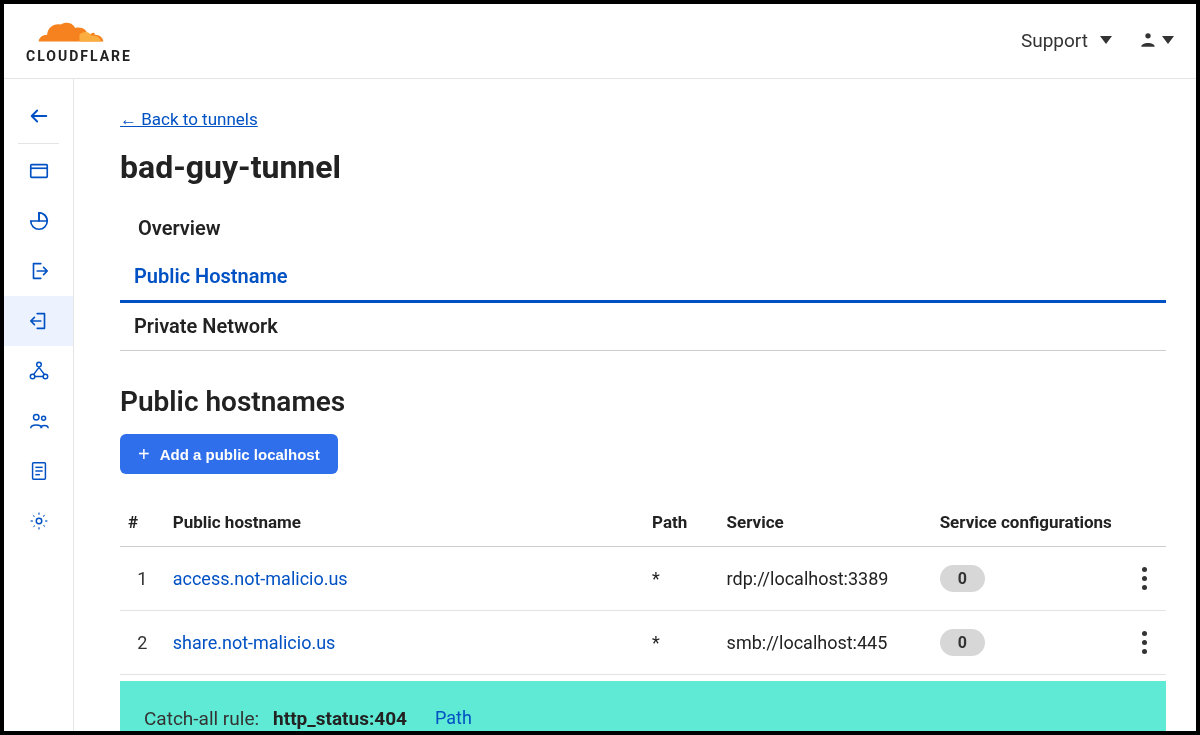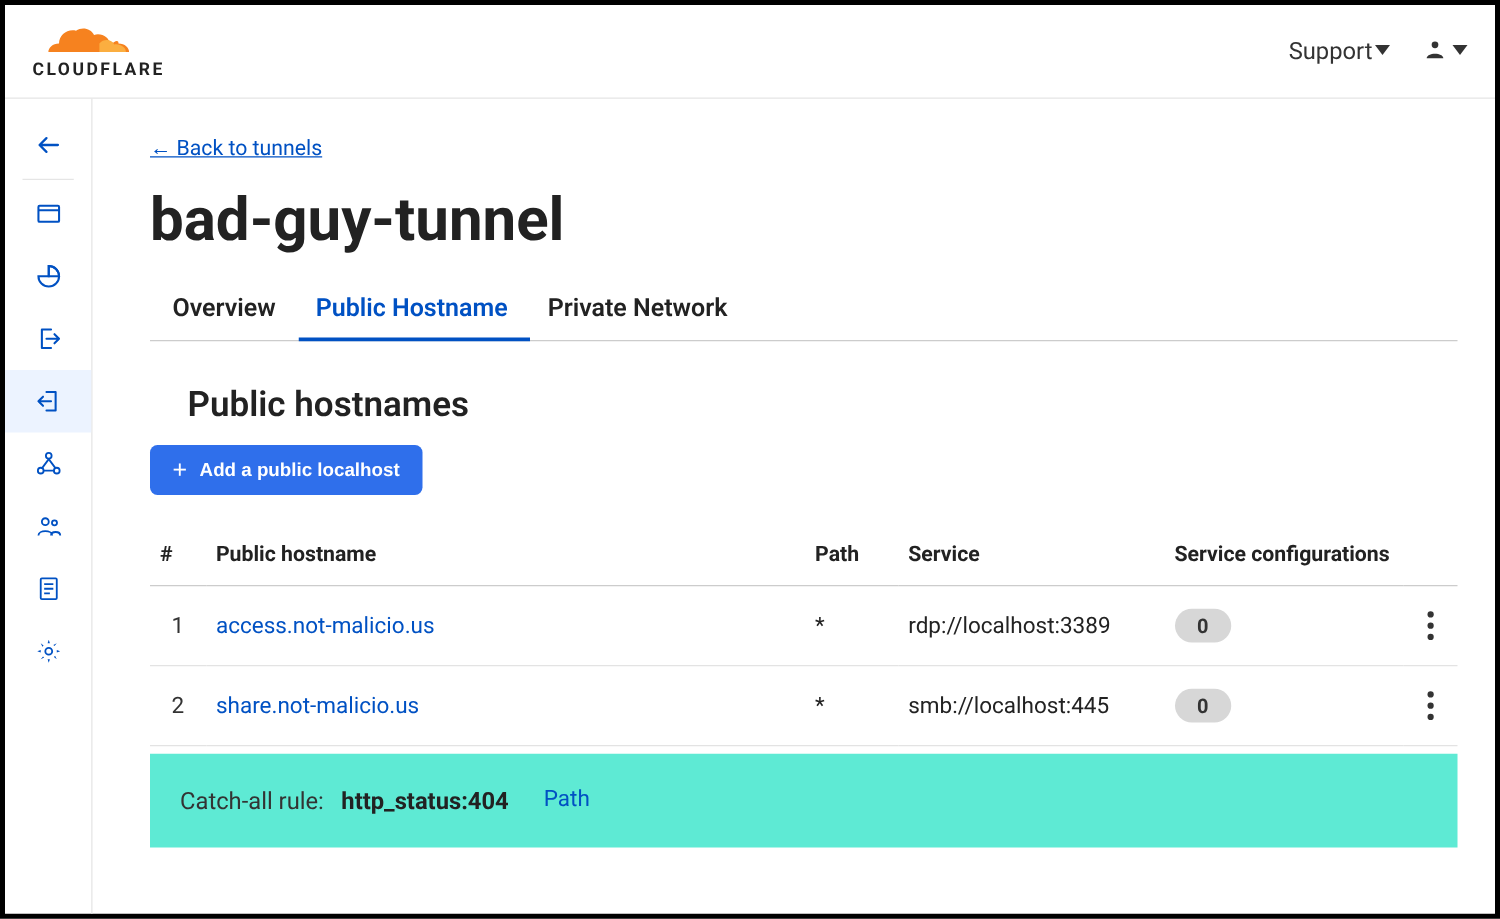--- a/index.html
+++ b/index.html
@@ -3,36 +3,36 @@
 <meta charset="utf-8">
 <style>
 * { margin: 0; padding: 0; box-sizing: border-box; }
 body { font-family: -apple-system, BlinkMacSystemFont, "Segoe UI", Roboto, sans-serif; background: #fff; color: #222; }
 .frame { border: 4px solid #000000; width: 1200px; height: 735px; overflow: hidden; position: relative; }
 .header { display: flex; align-items: center; justify-content: space-between; padding: 12px 22px 14px 22px; border-bottom: 1px solid #e5e5e5; }
 .logo-wrap { display: flex; flex-direction: column; align-items: flex-start; }
 .logo-cloud { width: 90px; height: 34px; }
 .logo-text { font-size: 14px; font-weight: 700; letter-spacing: 2px; color: #222; margin-top: -2px; }
 .header-right { display: flex; align-items: center; gap: 26px; }
-.support { display: flex; align-items: center; gap: 2px; font-size: 19px; cursor: pointer; color: #333;}
+.support { display: flex; align-items: center; gap: 12px; font-size: 19px; cursor: pointer; color: #333;}
 .user { display: flex; align-items: center; gap: 4px; cursor: pointer; color: #333;}
 .body { display: flex; height: calc(100% - 70px); }
 .sidebar { width: 70px; border-right: 1px solid #e5e5e5; display: flex; flex-direction: column; align-items: center; padding-top: 12px; }
 .sidebar-item { width: 100%; height: 50px; display: flex; align-items: center; justify-content: center; cursor: pointer; color: #0051c3; }
 .sidebar-item.active { background: #ecf3ff; }
 .sidebar-item svg { width: 22px; height: 22px; }
 .sidebar-divider { width: 60%; height: 1px; background: #e5e5e5; margin: 2px 0 2px 0; }
 .main { flex: 1; padding: 30px 30px 30px 46px; overflow-y: auto; }
 .back-link { color: #0051c3; font-size: 17px; text-decoration: underline; cursor: pointer; display: inline-block; margin-bottom: 12px; }
-.page-title { font-size: 48px; font-weight: 700; margin: 6px 0 18px 0; color: #222; }
-.tabs { display: flex; gap: 0; border-bottom: 1px solid #ccc; margin-bottom: 34px; }
+.page-title { font-size: 32px; font-weight: 700; margin: 6px 0 18px 0; color: #222; }
+.tabs { display: flex; gap: 0; border-bottom: 1px solid #ccc; margin-bottom: 34px; flex-direction: column; }
 .tab { padding: 12px 18px 12px 14px; font-size: 20px; font-weight: 600; color: #222; cursor: pointer; }
 .tab.active { color: #0051c3; border-bottom: 3px solid #0051c3; margin-bottom: -1px; }
 .tab.first { padding-left: 18px; }
-.section-title { font-size: 28px; font-weight: 600; margin-bottom: 16px; margin-left: 30px; }
+.section-title { font-size: 28px; font-weight: 600; margin-bottom: 16px; }
 .add-btn { background: #2f6feb; color: #fff; border: none; border-radius: 6px; padding: 10px 18px; font-size: 15px; font-weight: 600; display: inline-flex; align-items: center; gap: 10px; cursor: pointer; margin-bottom: 28px; }
 .add-btn .plus { font-size: 20px; font-weight: 400; line-height: 1; }
 .table { width: 100%; border-collapse: collapse; }
 .table th { text-align: left; font-size: 17px; font-weight: 700; padding: 10px 8px 14px 8px; border-bottom: 1px solid #ccc; }
 .table td { padding: 18px 8px; border-bottom: 1px solid #e3e3e3; font-size: 18px; }
 .th-num { width: 42px; text-align: center; }
 .td-num { text-align: center; color: #333; }
 .hostname-link { color: #0051c3; cursor: pointer; }
 .th-host { width: 450px; }
 .th-path { width: 70px; }

